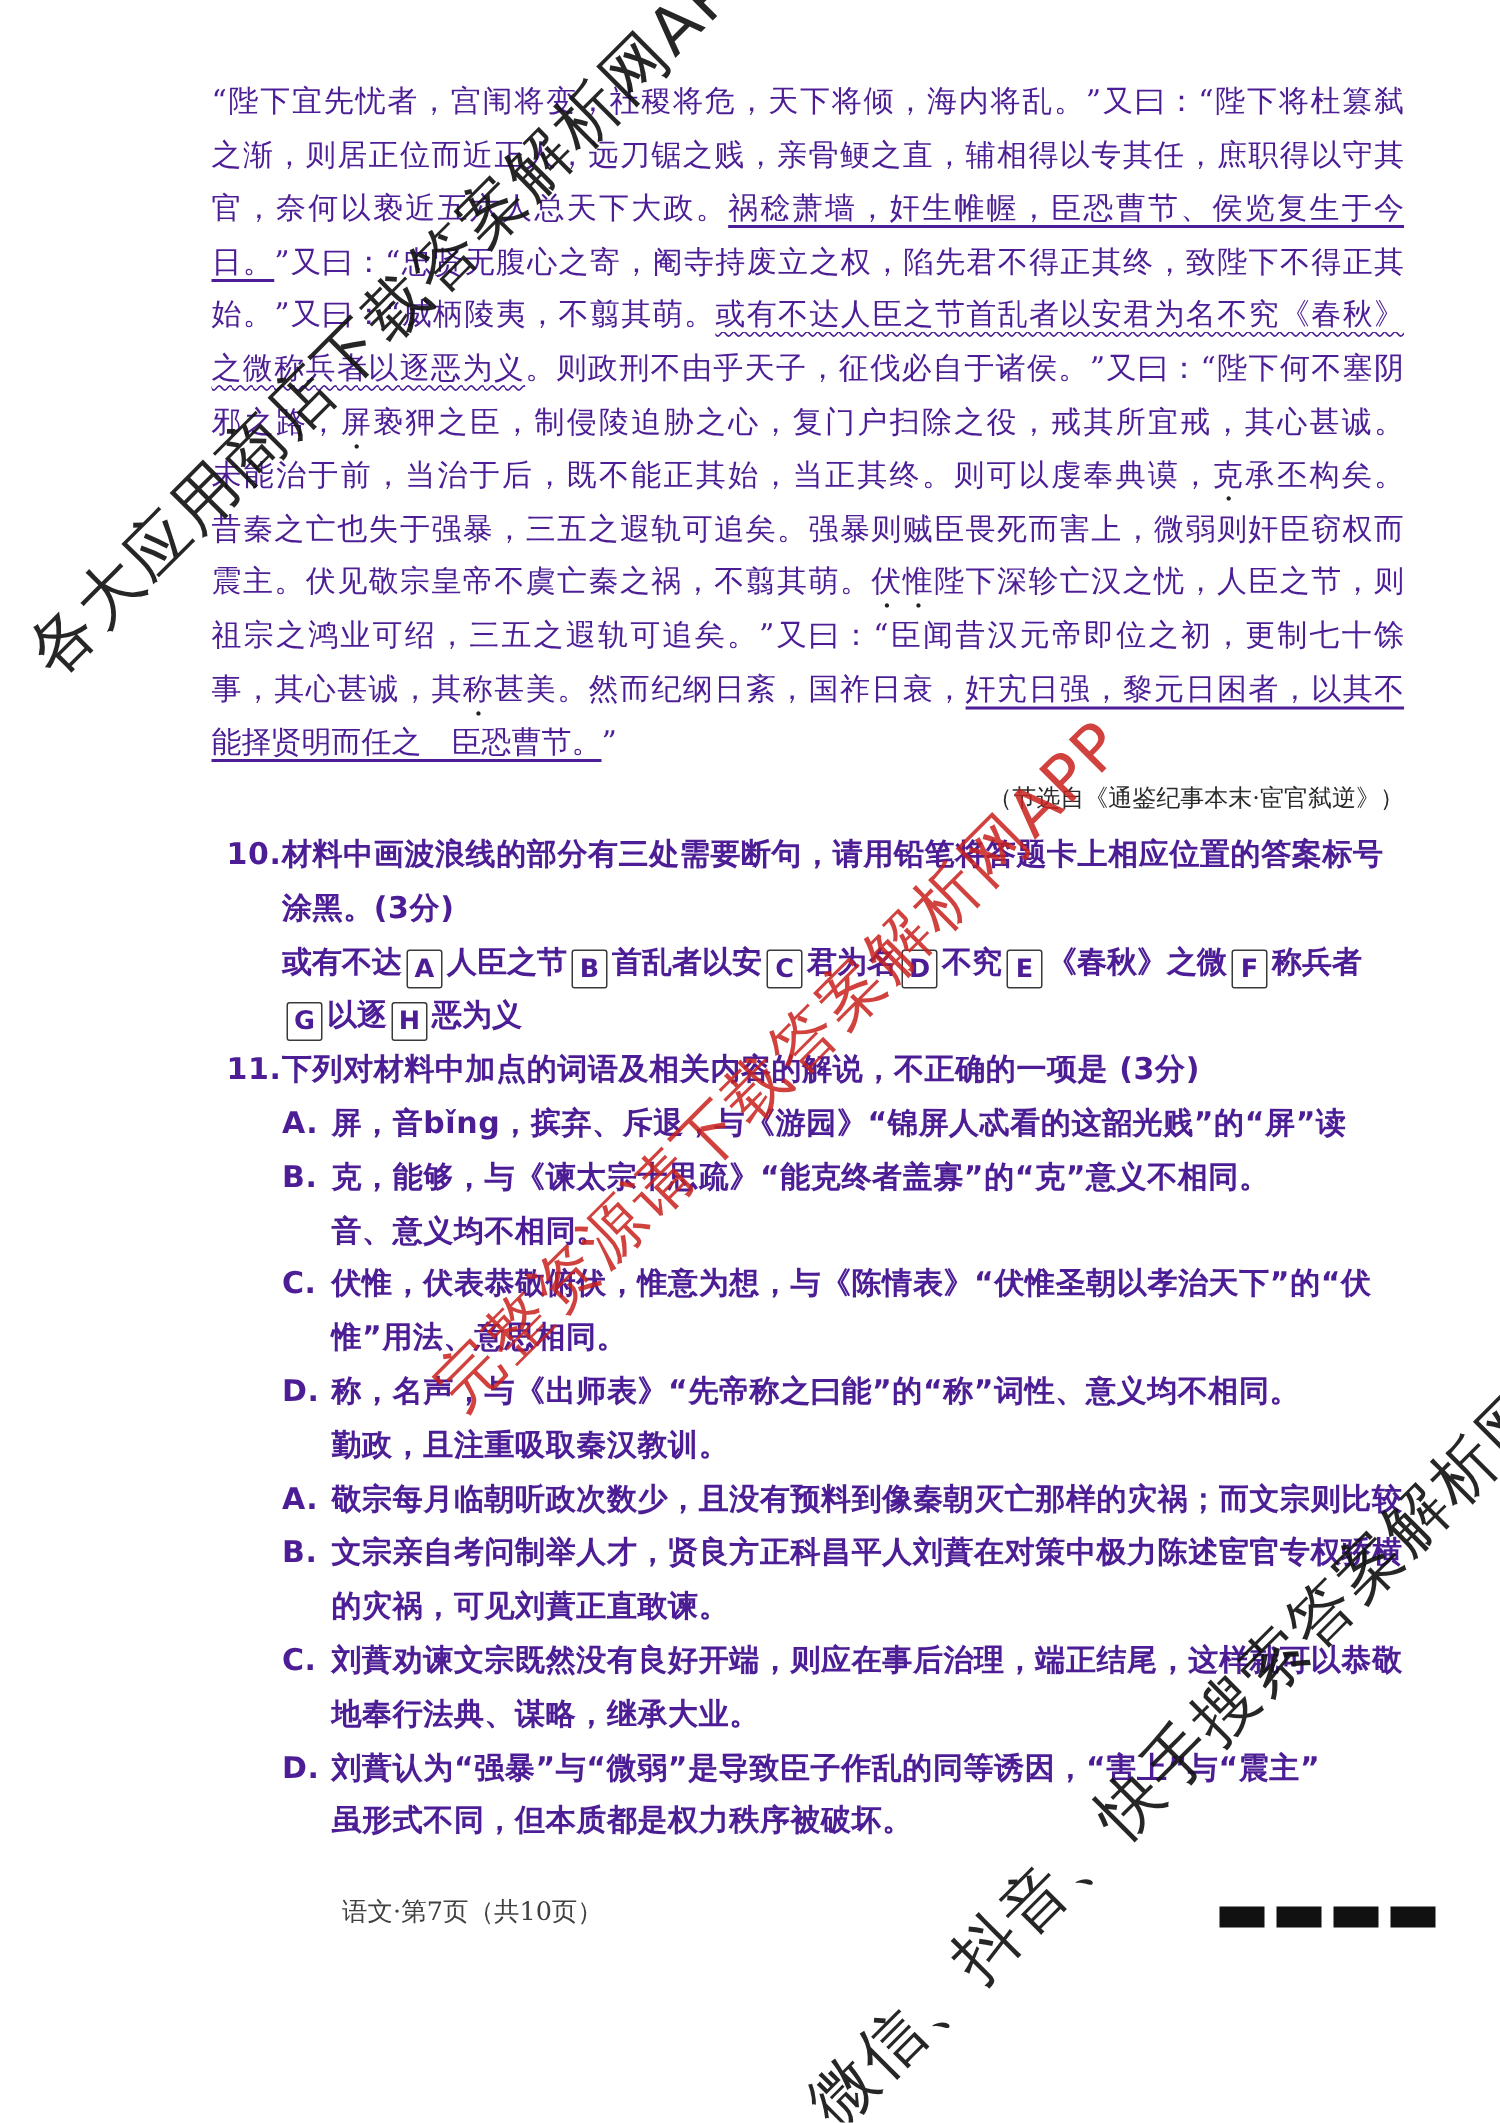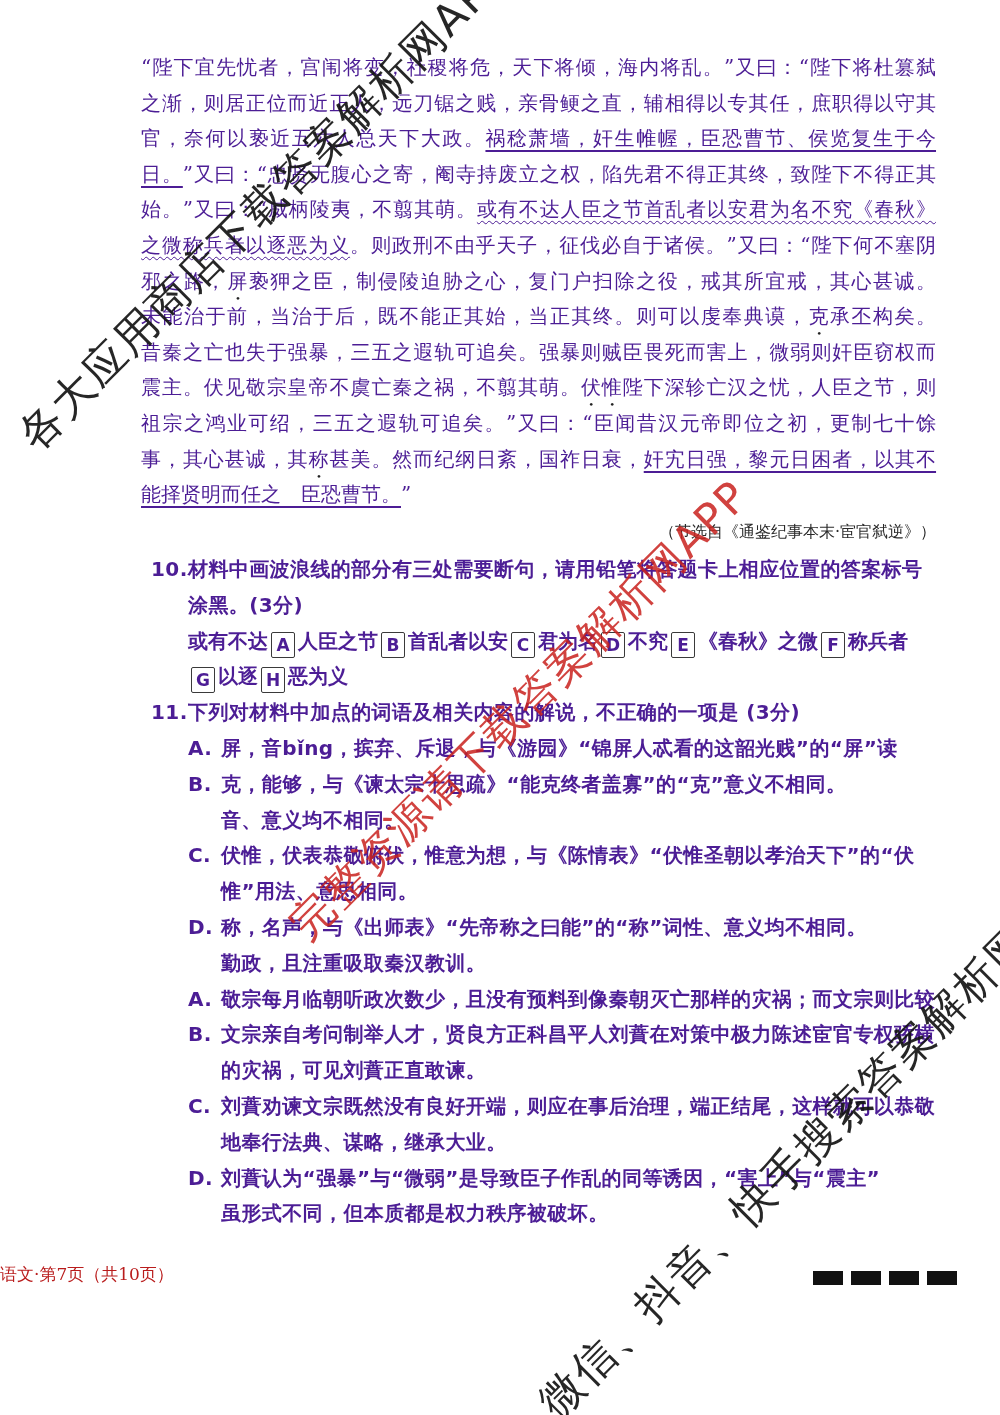--- a/index.html
+++ b/index.html
@@ -37,22 +37,22 @@
   .indent2{padding-left:70px;}
   .olabel{display:inline-block;width:33px;}
   .ansline{letter-spacing:0;}
   .box{
     display:inline-block;width:22px;height:24px;line-height:24px;text-align:center;
     border:1.5px solid #3a3a3a;border-radius:2px;margin:0 3px;font-size:17px;
     font-weight:600;vertical-align:-3px;background:#fff;
   }
   
   .footer{
-    position:absolute;top:1263px;left:0;width:630px;text-align:left;
-    font-family:"DejaVu Serif",serif;font-size:17px;color:#b91c1c;
+    position:absolute;top:1263px;left:0;width:630px;text-align:center;
+    font-family:"DejaVu Serif",serif;font-size:17px;color:#404040;
   }
   .cropmarks{position:absolute;top:1270px;left:813px;white-space:nowrap;}
   .cropmarks span{display:inline-block;width:30px;height:14px;margin-right:8px;}
   
   .watermark{
     position:absolute;white-space:nowrap;pointer-events:none;
     font-size:43px;font-weight:500;letter-spacing:2px;opacity:0.92;
     transform:rotate(-45deg);transform-origin:center center;text-align:center;
   }
   .wm1{left:-60px;top:205px;width:590px;}

